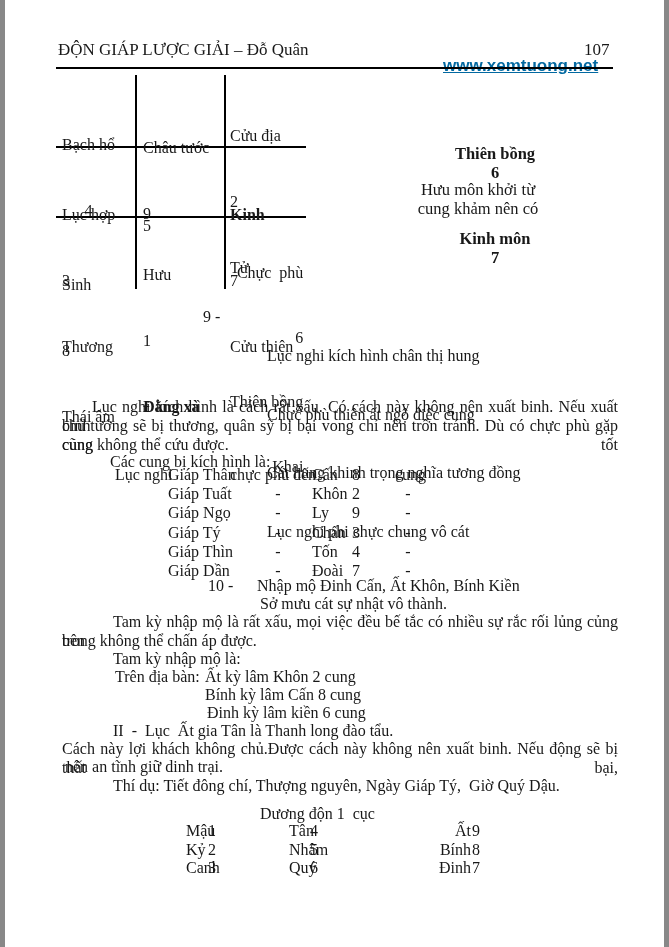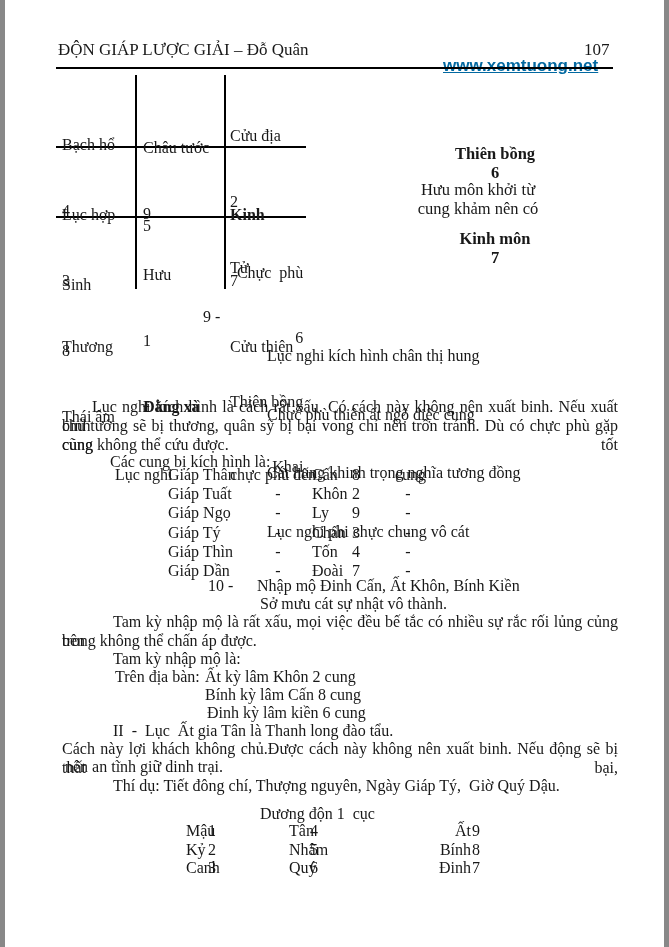--- a/index.html
+++ b/index.html
@@ -54,21 +54,21 @@
   <div class="t hdr-title">ĐỘN GIÁP LƯỢC GIẢI – Đỗ Quân</div>
   <a class="t hdr-link" href="#">www.xemtuong.net</a>
   <div class="t hdr-page">107</div>
   <div class="rule" style="left:51px;top:67px;width:557px;height:2px;"></div>
 
   <div class="rule" style="left:130px;top:75px;width:2px;height:214px;"></div>
   <div class="rule" style="left:219px;top:75px;width:2px;height:214px;"></div>
   <div class="rule" style="left:51px;top:146px;width:250px;height:2.4px;"></div>
   <div class="rule" style="left:51px;top:216px;width:250px;height:2.4px;"></div>
 
-  <div class="cell" style="left:57px;top:90px;">
+  <div class="cell" style="left:57px;top:90px;text-align:center;">
     <div>Bạch hổ</div>
     <div>4</div>
   </div>
   <div class="cell" style="left:138px;top:93px;">
     <div>Châu tước</div>
     <div>9</div>
   </div>
   <div class="cell" style="left:225px;top:81px;">
     <div>Cửu địa</div>
     <div>2</div>

